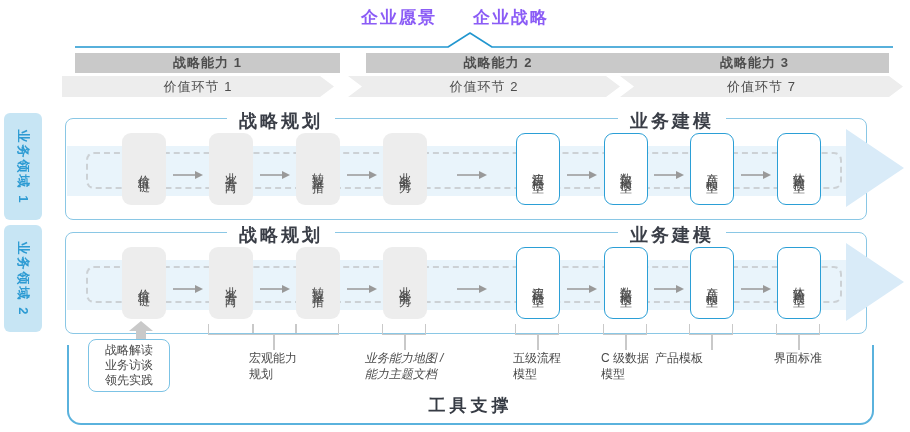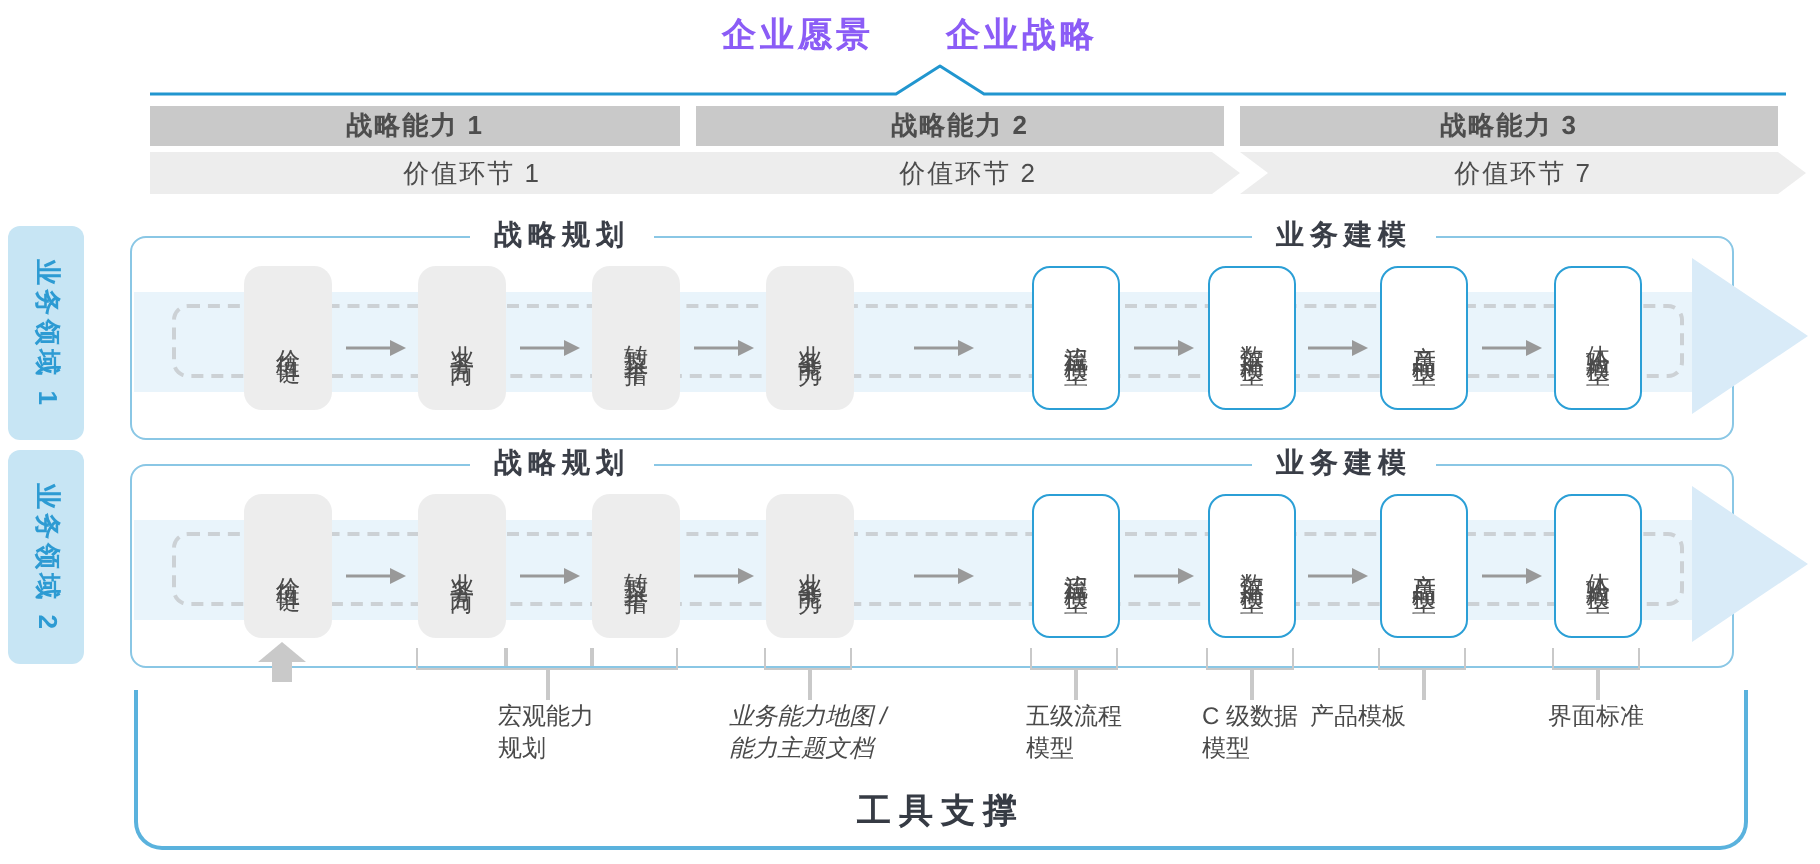--- a/index.html
+++ b/index.html
@@ -22,21 +22,21 @@
   .domain{position:absolute;left:4px;width:38px;background:#c7e5f4;border-radius:6px;
           display:flex;align-items:center;justify-content:center;}
   .domain span{transform:rotate(90deg);white-space:nowrap;font-size:13px;font-weight:bold;color:#2d9bd3;letter-spacing:2px;}
   
   .row{position:absolute;left:65px;width:800px;height:100px;border:1px solid #8ac7e5;border-radius:8px;background:#fff;}
   .row-band{position:absolute;left:1px;top:27px;width:784px;height:50px;background:#e9f4fb;}
   .row-arrowhead{position:absolute;left:780px;top:10px;width:58px;height:78px;background:#d9ebf8;
                  clip-path:polygon(0 0,100% 50%,0 100%);}
   .row-dash{position:absolute;left:20px;top:33px;width:756px;height:37px;border:2px dashed #ccd1d5;border-radius:8px;box-sizing:border-box;}
   .row-header{position:absolute;top:-10px;transform:translateX(-50%);background:#fff;padding:0 12px;
-              font-size:14px;font-weight:bold;color:#3a3e47;letter-spacing:3px;white-space:nowrap;}
+              font-size:18px;font-weight:bold;color:#3a3e47;letter-spacing:3px;white-space:nowrap;}
   .hdr-plan{left:215px;} .hdr-model{left:606px;}
   .box{position:absolute;top:14px;width:44px;height:72px;border-radius:9px;display:flex;align-items:center;justify-content:center;}
   .box.gray{background:#ededed;}
   .box.outline{background:#fff;border:1.5px solid #2b9fd6;box-sizing:border-box;}
   .box-label{writing-mode:vertical-lr;text-orientation:upright;font-size:12px;color:#4a4a4a;letter-spacing:3px;line-height:1;}
   .flow-arrow{position:absolute;top:47px;width:30px;height:10px;}
   
   .footer-box{position:absolute;left:67px;top:345px;width:807px;height:80px;border:2px solid #5ab2dd;border-top:none;
               border-radius:0 0 14px 14px;box-sizing:border-box;}
   .footer-label{position:absolute;left:0;bottom:6px;width:100%;text-align:center;font-size:17px;font-weight:bold;
@@ -61,28 +61,28 @@
     <span class="title-word">企业愿景</span>
     <span class="title-word">企业战略</span>
   </div>
   <svg class="caret-svg" width="840" height="24">
     <path d="M10 19 L383 19 L405 5 L427 19 L828 19" fill="none" stroke="#2196cf" stroke-width="1.5" stroke-linejoin="round"></path>
   </svg>
 
   <div class="bar" style="left:75px;width:265px;">
       <span>战略能力 1</span>
     </div>
-  <div class="bar" style="left:348px;width:264px;">
+  <div class="bar" style="left:366px;width:264px;">
       <span>战略能力 2</span>
     </div>
   <div class="bar" style="left:620px;width:269px;">
       <span>战略能力 3</span>
     </div>
 
-  <div class="chev chev-first" style="left:75px;width:272px;padding-left:25px;">
+  <div class="chev chev-first" style="left:62px;width:272px;">
       <span>价值环节 1</span>
     </div>
   <div class="chev chev-mid" style="left:348px;width:272px;">
       <span>价值环节 2</span>
     </div>
   <div class="chev chev-mid" style="left:620px;width:283px;">
       <span>价值环节 7</span>
     </div>
 
   <div class="domain" style="top:113px;height:107px;">
@@ -216,20 +216,25 @@
       </div>
   </div>
 
   <div class="footer-box">
     <div class="footer-label">工具支撑</div>
   </div>
 
   <div class="up-arrow-head"></div>
   <div class="up-arrow-stem"></div>
 
+  <div class="practice-box">
+    <div>战略解读</div>
+    <div>业务访谈</div>
+    <div>领先实践</div>
+  </div>
 
   <div class="bracket" style="left:208px;width:131px;">
     <div class="stub" style="left:43px;"></div>
     <div class="stub" style="left:86px;"></div>
   </div>
   <div class="bracket" style="left:382px;width:44px;"></div>
   <div class="bracket" style="left:515px;width:44px;"></div>
   <div class="bracket" style="left:603px;width:44px;"></div>
   <div class="bracket" style="left:689px;width:44px;"></div>
   <div class="bracket" style="left:776px;width:44px;"></div>

